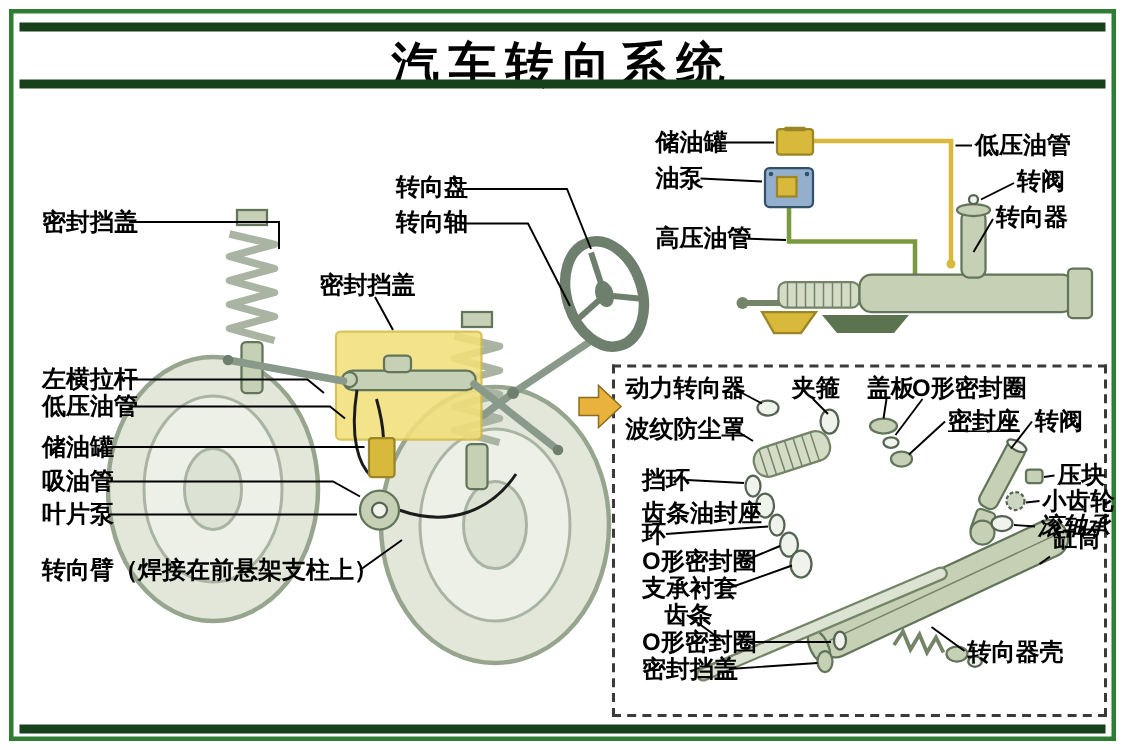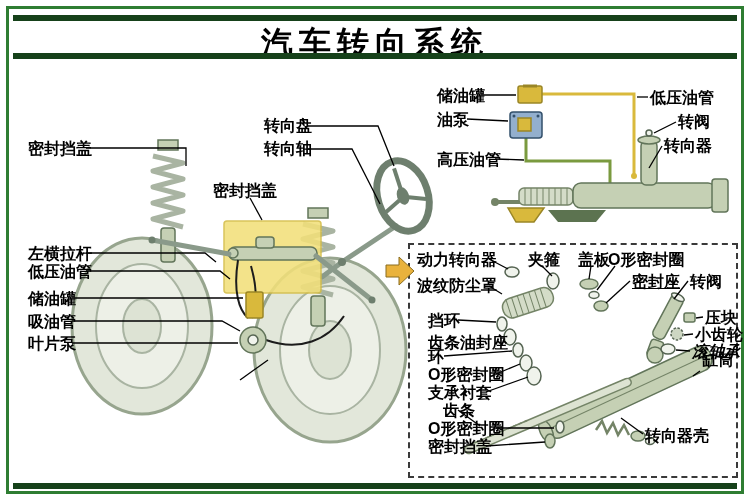--- a/index.html
+++ b/index.html
@@ -224,32 +224,33 @@
   <div class="labels">
       <div class="label" style="left: 28px; top: 141px;">密封挡盖</div>
       <div class="label" style="left: 264px; top: 118px;">转向盘</div>
       <div class="label" style="left: 264px; top: 141px; text-align: center;">转向轴</div>
       <div class="label" style="left: 213px; top: 183px;">密封挡盖</div>
       <div class="label" style="left: 28px; top: 246px; text-align: center;">左横拉杆</div>
       <div class="label" style="left: 28px; top: 264px;">低压油管</div>
       <div class="label" style="left: 28px; top: 291px;">储油罐</div>
       <div class="label" style="left: 28px; top: 314px;">吸油管</div>
       <div class="label" style="left: 28px; top: 336px;">叶片泵</div>
+      <div class="label" style="left: 28px; top: 373px;">转向臂（焊接在前悬架支柱上）</div>
     </div>
   <div class="labels">
       <div class="label" style="left: 437px; top: 88px;">储油罐</div>
       <div class="label" style="left: 437px; top: 112px;">油泵</div>
       <div class="label" style="left: 437px; top: 152px;">高压油管</div>
       <div class="label" style="left: 650px; top: 90px;">低压油管</div>
       <div class="label" style="left: 678px; top: 114px;">转阀</div>
       <div class="label" style="left: 664px; top: 138px;">转向器</div>
     </div>
   <div class="labels">
       <div class="label" style="left: 417px; top: 252px;">动力转向器</div>
-      <div class="label" style="left: 417px; top: 279px; font-family: Liberation Mono, monospace;">波纹防尘罩</div>
+      <div class="label" style="left: 417px; top: 279px;">波纹防尘罩</div>
       <div class="label" style="left: 528px; top: 252px;">夹箍</div>
       <div class="label" style="left: 578px; top: 252px;">盖板</div>
       <div class="label" style="left: 608px; top: 252px;">O形密封圈</div>
       <div class="label" style="left: 632px; top: 274px; text-decoration: underline;">密封座</div>
       <div class="label" style="left: 690px; top: 274px;">转阀</div>
       <div class="label" style="left: 428px; top: 313px;">挡环</div>
       <div class="label" style="left: 428px; top: 335px;">齿条油封座</div>
       <div class="label" style="left: 428px; top: 349px;">环</div>
       <div class="label" style="left: 428px; top: 367px;">O形密封圈</div>
       <div class="label" style="left: 428px; top: 385px;">支承衬套</div>

